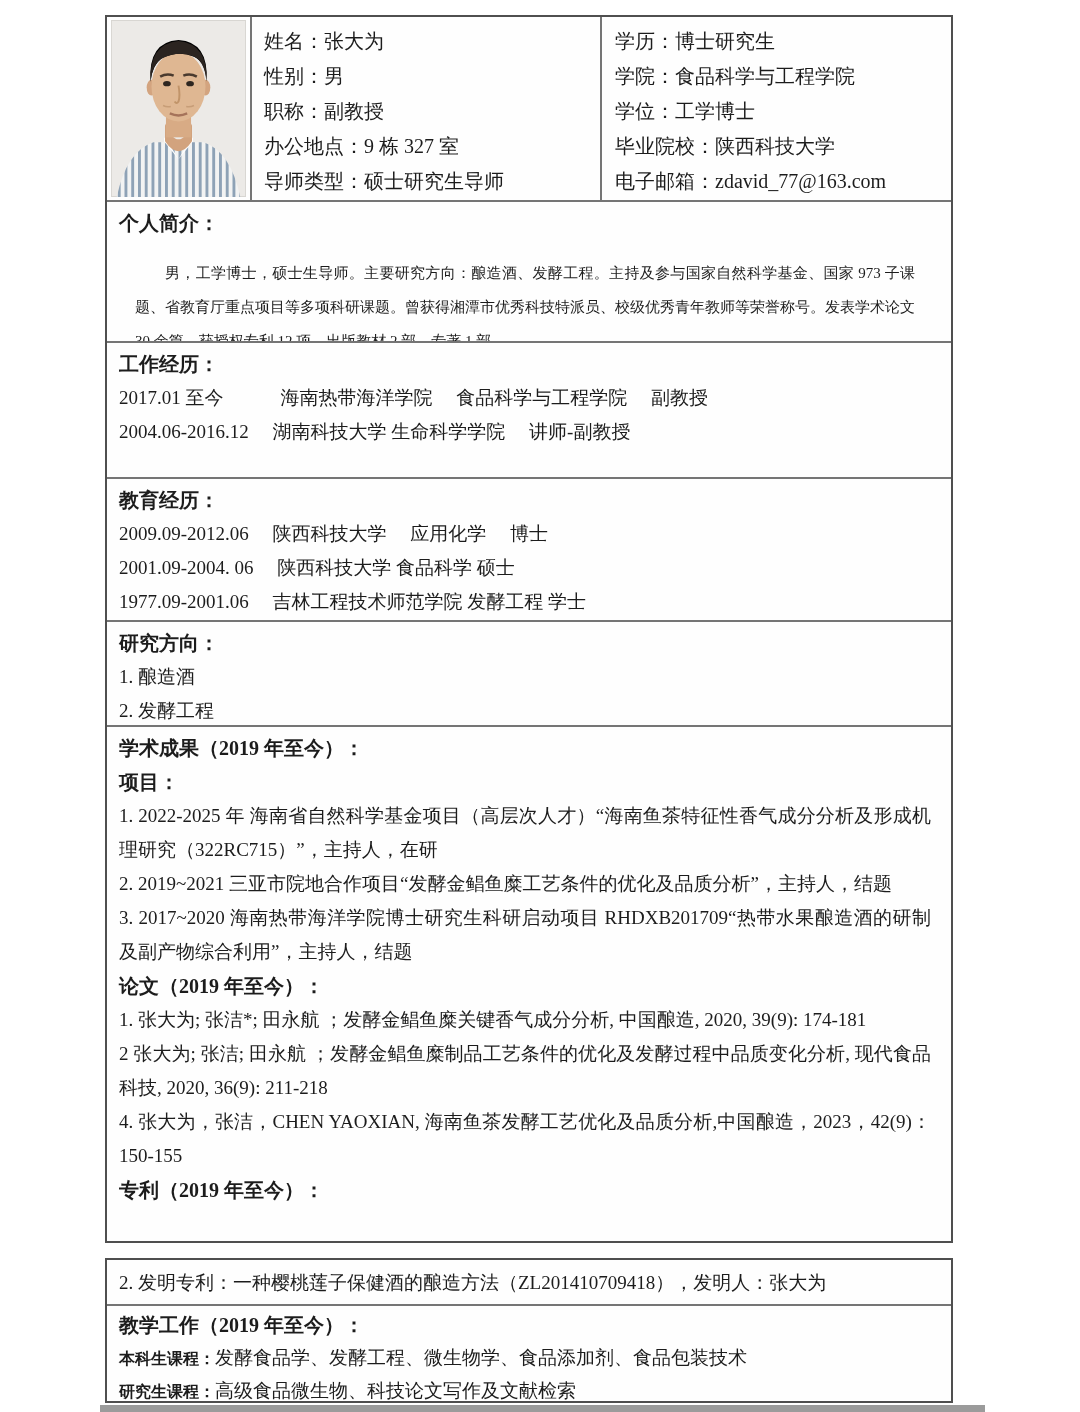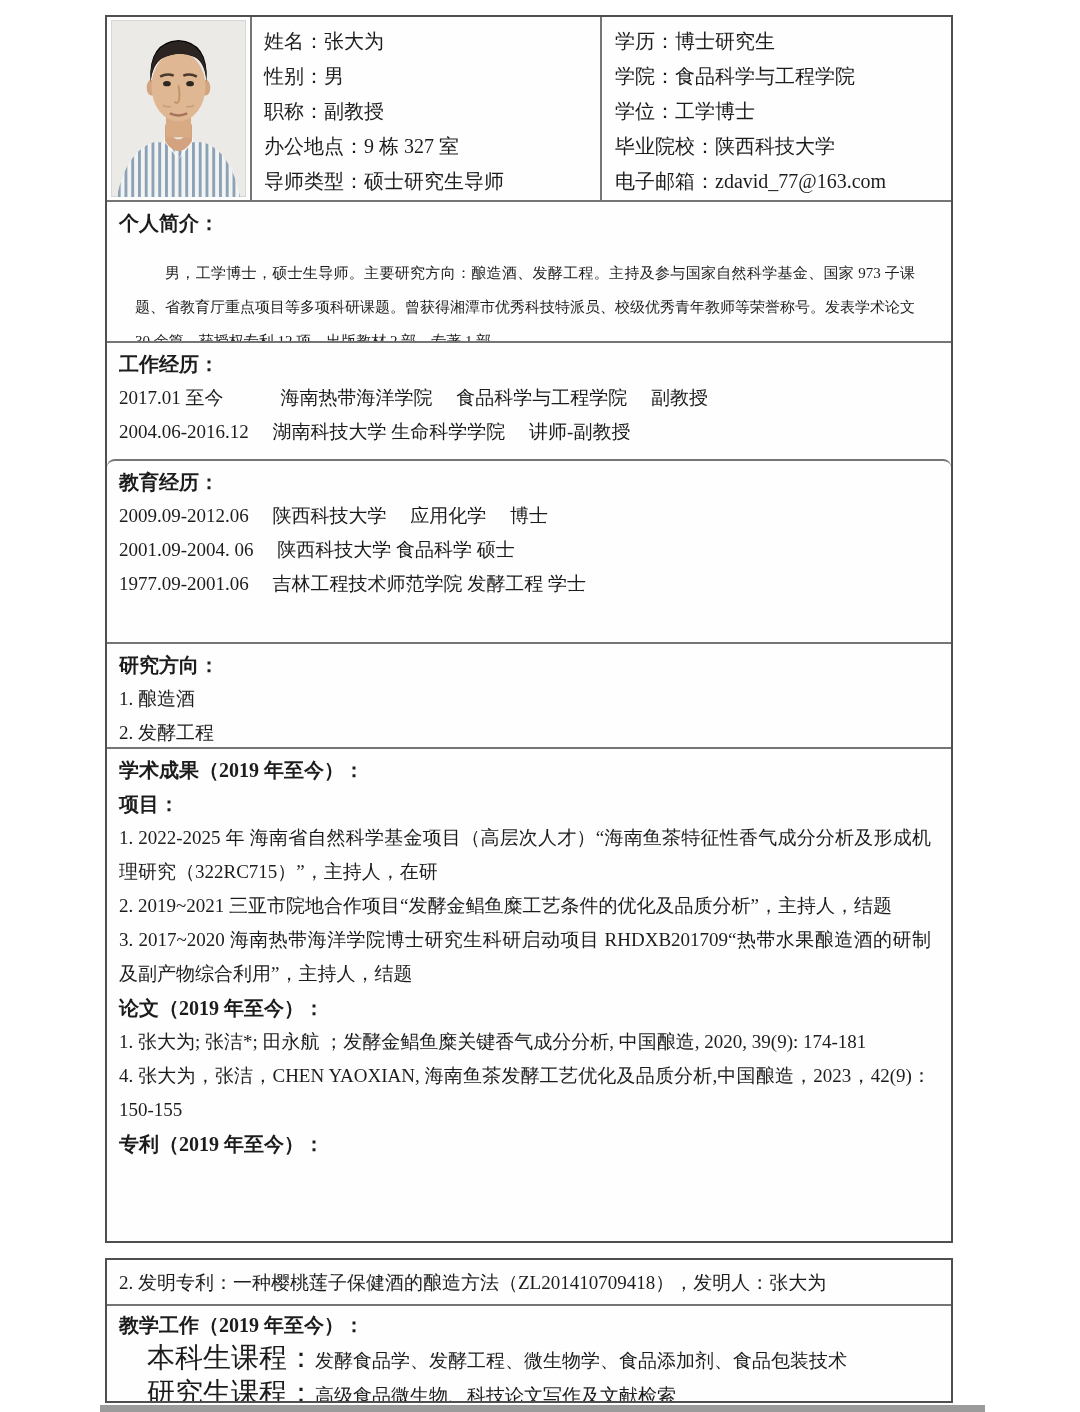--- a/index.html
+++ b/index.html
@@ -18,32 +18,32 @@
   .row.first{border-top:none;}
   
   .top-row{display:flex;height:183px;padding:0;}
   .photo-cell{width:145px;box-sizing:border-box;border-right:2px solid #757575;padding:3px 4px;}
   .photo-cell svg{display:block;width:100%;height:100%;}
   .info-cell{width:350px;box-sizing:border-box;border-right:2px solid #757575;padding:7px 8px 0 12px;}
   .info-cell.right{flex:1;border-right:none;padding-left:13px;}
   .info-line{font-size:20px;line-height:35px;white-space:nowrap;}
   
   .r-intro{height:141px;}
-  .r-work{height:118px;}
-  .r-edu{height:183px;border-radius:8px;}
+  .r-work{height:136px;}
+  .r-edu{height:143px;}
   .r-research{height:105px;}
   .r-ach{height:545px;}
   .t2-r1{height:44px;padding-top:6px;}
   .t2-r2{height:99px;padding-top:3px;}
   .sec-title{font-weight:bold;font-size:20px;line-height:34px;}
   .body-text{font-size:15px;line-height:34px;text-align:justify;margin:16px;}
   .indent{text-indent:2em;}
   .item{font-size:19px;line-height:34px;text-align:justify;margin:0;}
   .course-line{font-size:19px;line-height:32px;margin:0;}
-  .course-line .lbl{font-weight:normal;font-size:28px;margin-left:28px;}
+  .course-line .lbl{font-weight:bold;font-size:16px;}
   .t2-r2 .sec-title{line-height:33px;}
   .bottom-bar{position:absolute;left:100px;top:1405px;width:885px;height:7px;background:#9b9b9b;}
 </style>
 </head>
 <body>
 
 <div class="cv-table t1">
 
   <div class="row first top-row">
     <div class="photo-cell">
@@ -118,20 +118,21 @@
   </div>
 
   <div class="row r-ach">
     <div class="sec-title">学术成果（2019 年至今）：</div>
     <div class="sec-title">项目：</div>
     <p class="item">1. 2022-2025 年  海南省自然科学基金项目（高层次人才）“海南鱼茶特征性香气成分分析及形成机理研究（322RC715）”，主持人，在研</p>
     <p class="item">2. 2019~2021 三亚市院地合作项目“发酵金鲳鱼糜工艺条件的优化及品质分析”，主持人，结题</p>
     <p class="item">3. 2017~2020 海南热带海洋学院博士研究生科研启动项目 RHDXB201709“热带水果酿造酒的研制及副产物综合利用”，主持人，结题</p>
     <div class="sec-title">论文（2019 年至今）：</div>
     <p class="item">1. 张大为; 张洁*; 田永航 ；发酵金鲳鱼糜关键香气成分分析, 中国酿造, 2020, 39(9): 174-181</p>
+    <p class="item">2 张大为; 张洁; 田永航 ；发酵金鲳鱼糜制品工艺条件的优化及发酵过程中品质变化分析, 现代食品科技, 2020, 36(9): 211-218</p>
     <p class="item">4. 张大为，张洁，CHEN YAOXIAN, 海南鱼茶发酵工艺优化及品质分析,中国酿造，2023，42(9)：150-155</p>
     <div class="sec-title">专利（2019 年至今）：</div>
 
   </div>
 
 </div>
 
 <div class="cv-table t2">
   <div class="row first t2-r1">
     <p class="item">2. 发明专利：一种樱桃莲子保健酒的酿造方法（ZL201410709418），发明人：张大为</p>

